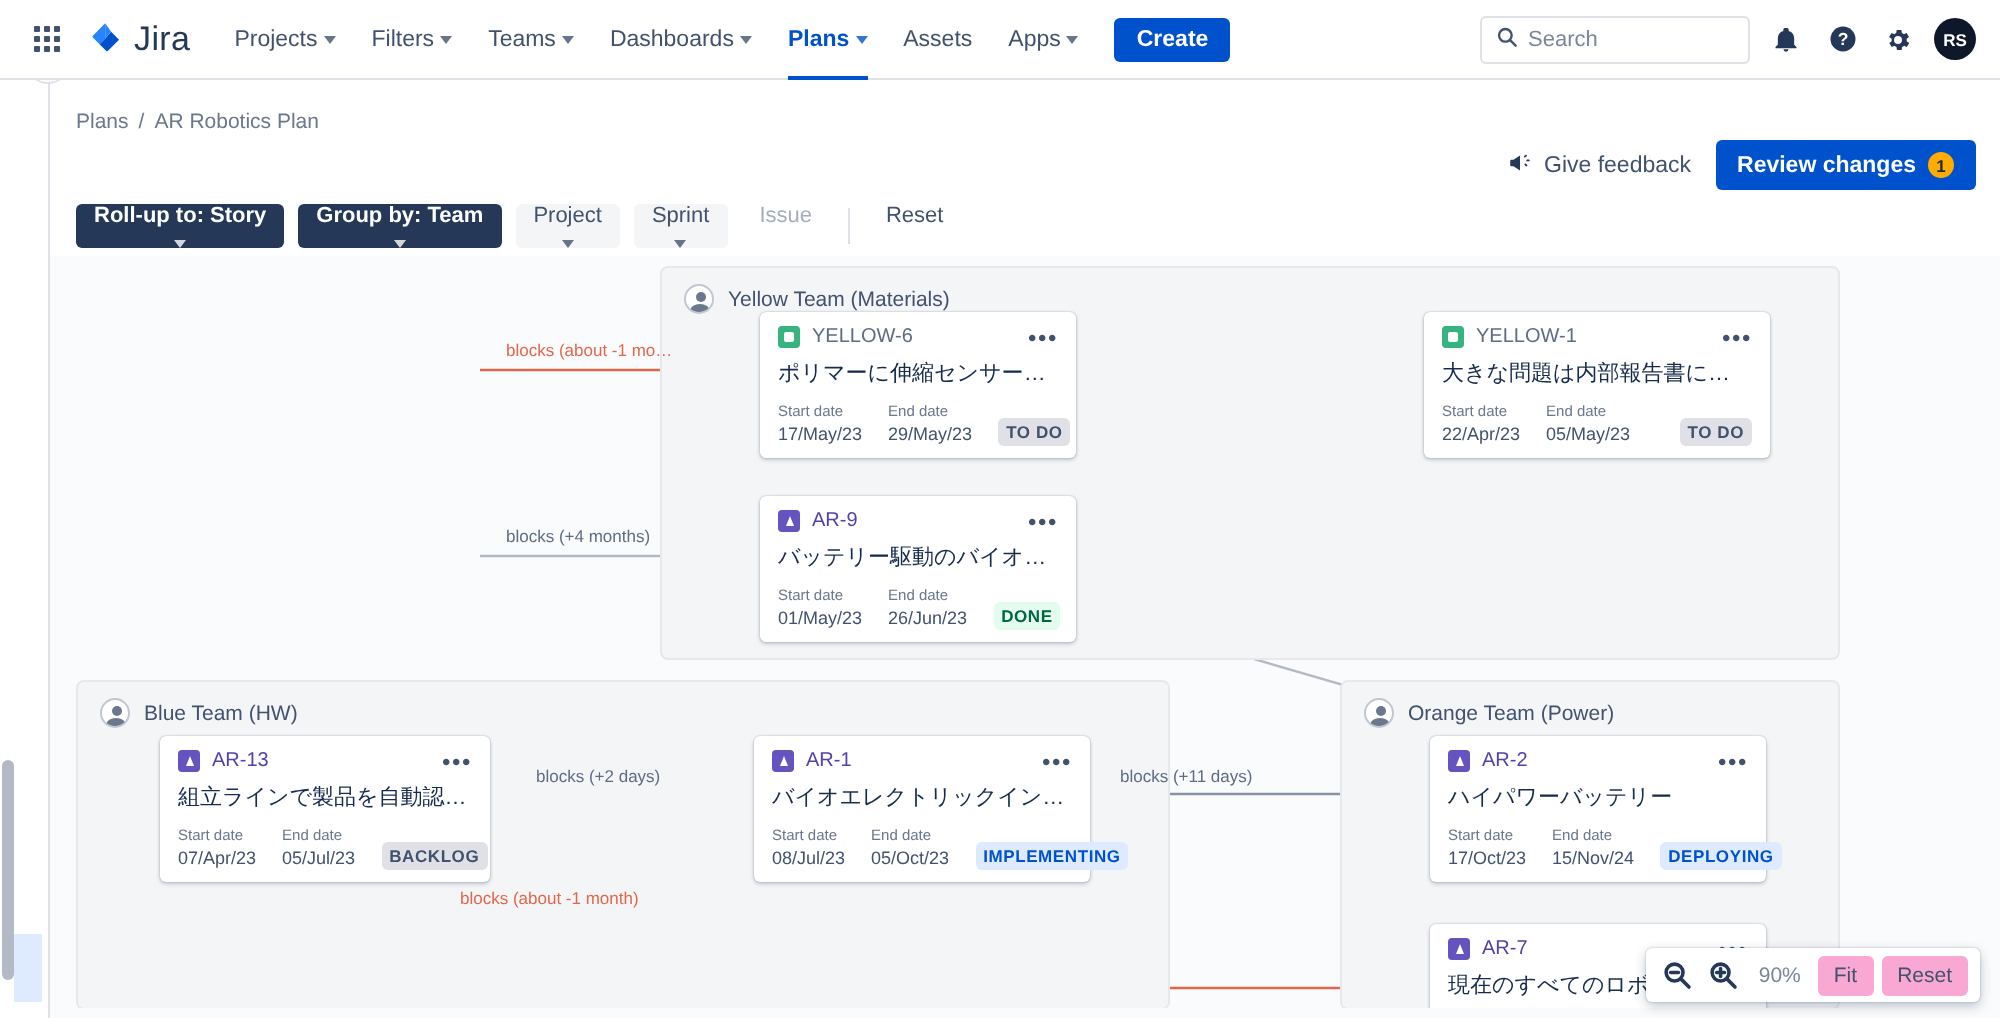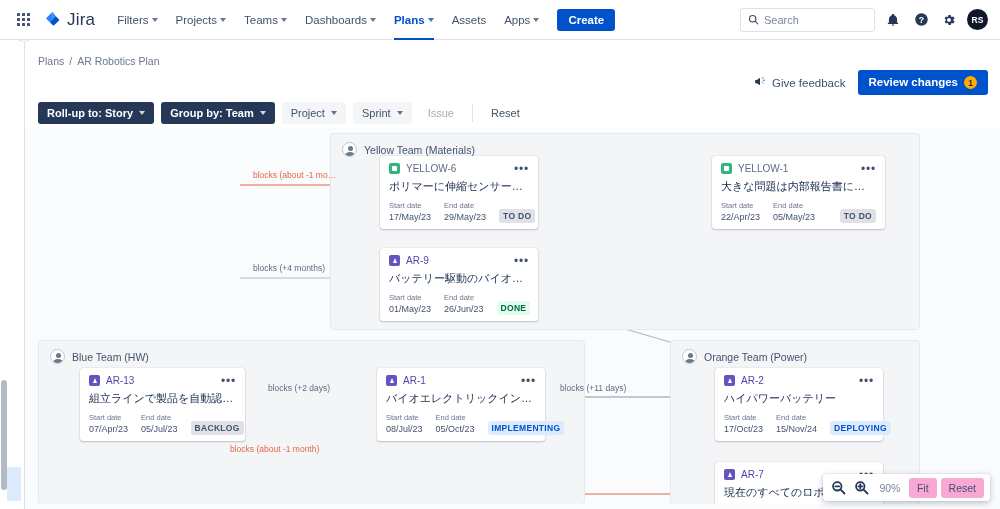--- a/index.html
+++ b/index.html
@@ -74,32 +74,32 @@
   
   .page-header { position: absolute; top: 40px; left: 25px; width: 975px; height: 88px; background: #fff; z-index: 20; }
   .breadcrumb { position: absolute; top: 15px; left: 13px; font-size: 10.5px; color: #6b778c; display: flex; gap: 5px; }
   .breadcrumb a { color: #6b778c; text-decoration: none; cursor: pointer; }
   .bc-sep { color: #6b778c; }
   .page-title { position: absolute; top: 30px; left: 13px; font-size: 21px; color: #172b4d; font-weight: 500; }
   .header-actions { position: absolute; top: 30px; right: 12px; display: flex; align-items: center; gap: 12px; }
   .give-feedback { display: flex; align-items: center; gap: 5px; font-size: 11.5px; color: #42526e; cursor: pointer; }
   .review-btn {
     background: #0052cc; color: #fff; font-size: 11.5px; font-weight: 600; border: none;
-    border-radius: 3px; padding: 6px 11px; display: flex; align-items: flex-start; gap: 6px; cursor: pointer;
+    border-radius: 3px; padding: 6px 11px; display: flex; align-items: center; gap: 6px; cursor: pointer;
   }
   .review-badge {
     background: #ffab00; color: #172b4d; font-size: 8.5px; font-weight: 700;
     width: 13px; height: 13px; border-radius: 50%; display: flex; align-items: center; justify-content: center;
   }
 
   
   .toolbar { position: absolute; top: 102px; left: 38px; display: flex; align-items: center; gap: 7px; z-index: 21; }
   .pill {
     display: flex; align-items: center; gap: 6px; height: 22px; padding: 0 9px;
-    border-radius: 3px; font-size: 11px; cursor: pointer; white-space: nowrap;
+    border-radius: 3px; font-size: 11px; cursor: pointer; white-space: nowrap; flex-direction: column;
   }
   .pill-dark { background: #253858; color: #fff; font-weight: 700; }
   .pill-light { background: #f4f5f7; color: #42526e; font-weight: 400; }
   .pill-plain { background: transparent; color: #a5adba; }
   .pill-reset { background: transparent; color: #42526e; }
   .toolbar-divider { width: 1px; height: 18px; background: #dfe1e6; margin: 0 2px; }
 
   
   .canvas {
     position: absolute; top: 128px; left: 25px; width: 975px; height: 381px;
@@ -210,25 +210,25 @@
       <svg width="18" height="18" viewBox="0 0 24 24">
         <path d="M11.5 2.2 3.4 10.3a1.1 1.1 0 0 0 0 1.6l4.3 4.3 3.8-3.8V2.2z" fill="#2684ff"></path>
         <path d="M11.5 12.4 7.7 16.2l4.2 4.2a1.1 1.1 0 0 0 1.6 0l7.2-7.2-5.3-5.3-3.9 4.5z" fill="#0052cc"></path>
         <path d="M11.5 2.2v10.2l3.9-4.5-3.9-5.7z" fill="#2684ff"></path>
       </svg>
     </span>
     <span class="brand-text">Jira</span>
   </div>
   <div class="navitems">
     <div class="navitem">
+      <span>Projects</span>
+      <span class="caret"></span>
+    </div>
+    <div class="navitem">
       <span>Filters</span>
-      <span class="caret"></span>
-    </div>
-    <div class="navitem">
-      <span>Projects</span>
       <span class="caret"></span>
     </div>
     <div class="navitem">
       <span>Teams</span>
       <span class="caret"></span>
     </div>
     <div class="navitem">
       <span>Dashboards</span>
       <span class="caret"></span>
     </div>

